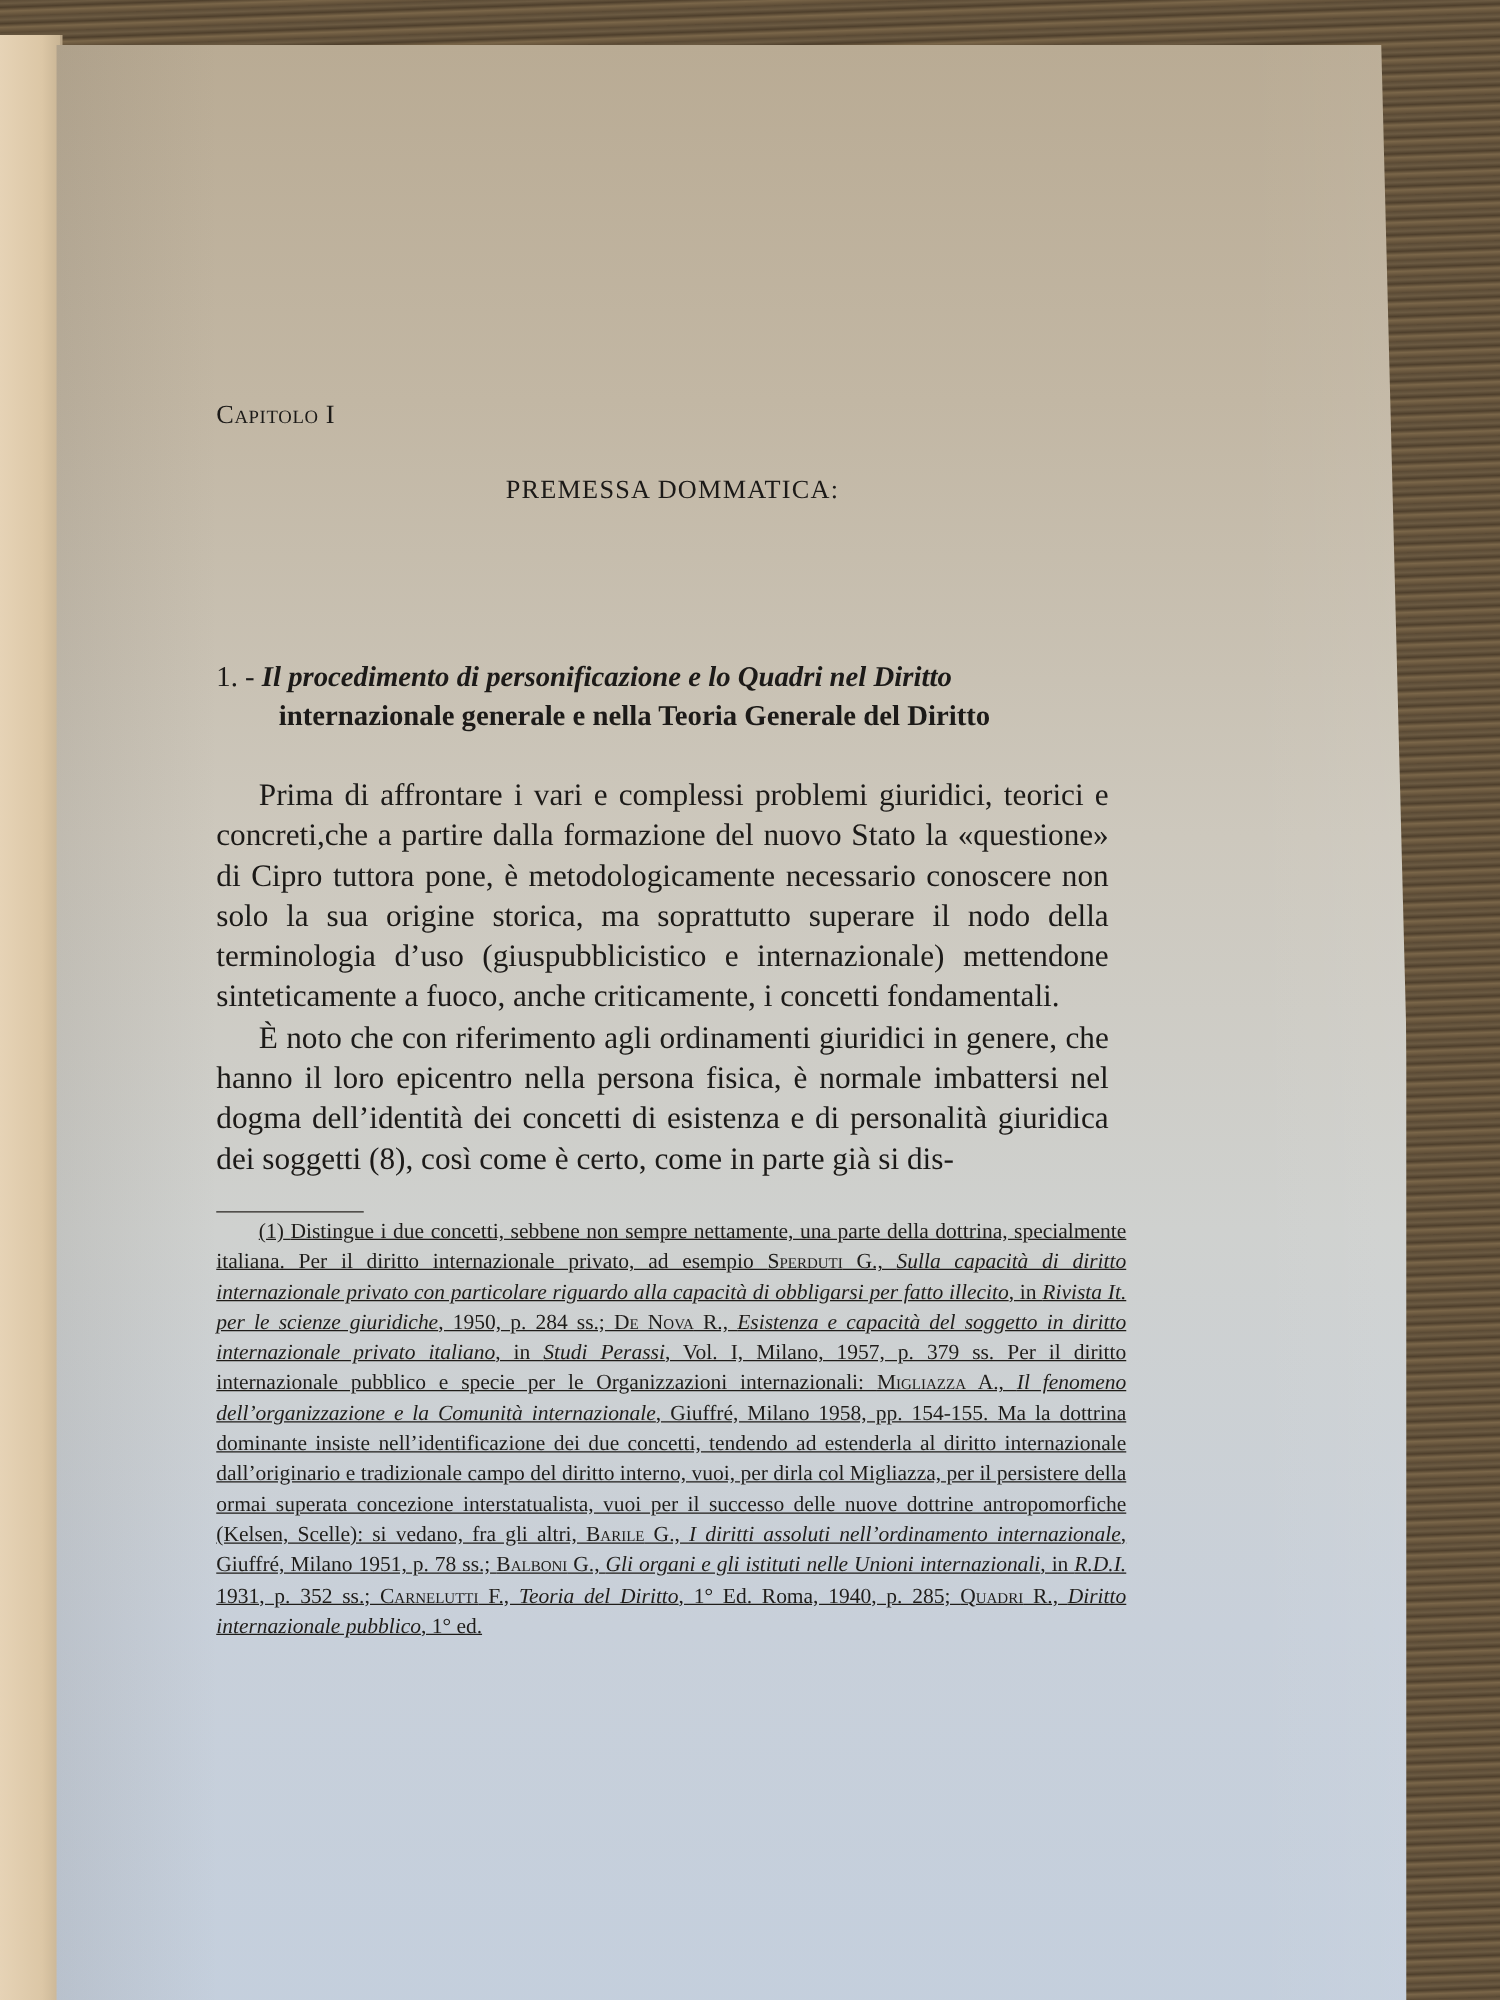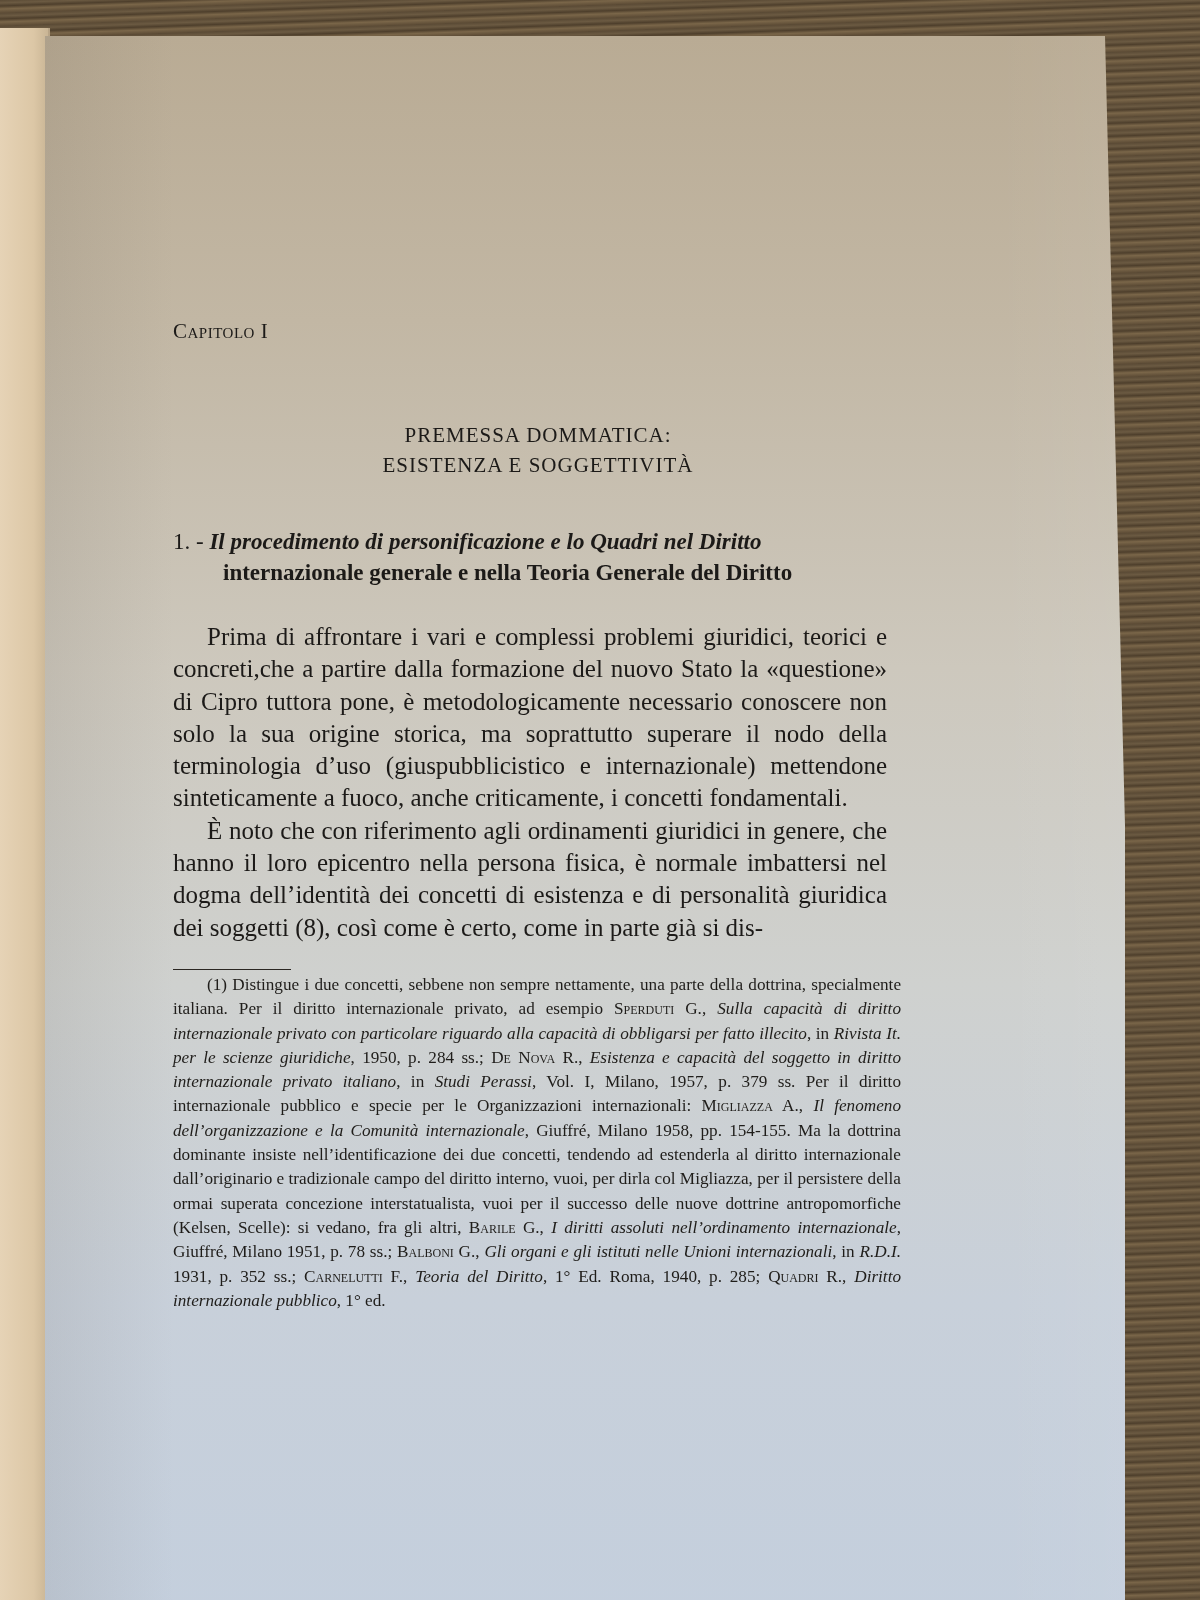--- a/index.html
+++ b/index.html
@@ -68,21 +68,20 @@
     }
     .chapter-title {
       position: absolute;
       top: 340px;
       left: 0;
       width: 730px;
       text-align: center;
       font-size: 21px;
       line-height: 30px;
       letter-spacing: 1px;
-      margin-top: 44px;
     }
     .section-heading {
       position: absolute;
       top: 490px;
       left: 0;
       width: 720px;
       font-size: 23px;
       line-height: 31px;
       font-weight: bold;
     }
@@ -120,38 +119,38 @@
     }
     .footnote {
       position: absolute;
       top: 937px;
       left: 0;
       width: 728px;
       font-size: 17.2px;
       line-height: 24.3px;
       text-align: justify;
       color: #1f1d1a;
+      text-decoration: underline;
     }
     .footnote p { margin: 0; text-indent: 34px; }
     .sc { font-variant: small-caps; }
     .it { font-style: italic; }
   </style>
 </head>
 <body>
 
 <div class="left-page"></div>
 
 <div class="page">
   <div class="text-block">
 
     <div class="chapter-label">Capitolo I</div>
 
     <div class="chapter-title">
       <div>PREMESSA DOMMATICA:</div>
-      <div>ESISTENZA E SOGGETTIVITÀ</div>
     </div>
 
     <div class="section-heading">
       <span class="num">1. -</span>
       <span class="title">Il procedimento di personificazione e lo Quadri nel Diritto</span>
       <span class="line2">internazionale generale e nella Teoria Generale del Diritto</span>
     </div>
 
     <div class="body-text">
       <p>Prima di affrontare i vari e complessi problemi giuridici, teorici e concreti,che a partire dalla formazione del nuovo Stato la «questione» di Cipro tuttora pone, è metodologicamente necessario conoscere non solo la sua origine storica, ma soprattutto superare il nodo della terminologia d’uso (giuspubblicistico e internazionale) mettendone sinteticamente a fuoco, anche criticamente, i concetti fondamentali.</p>

